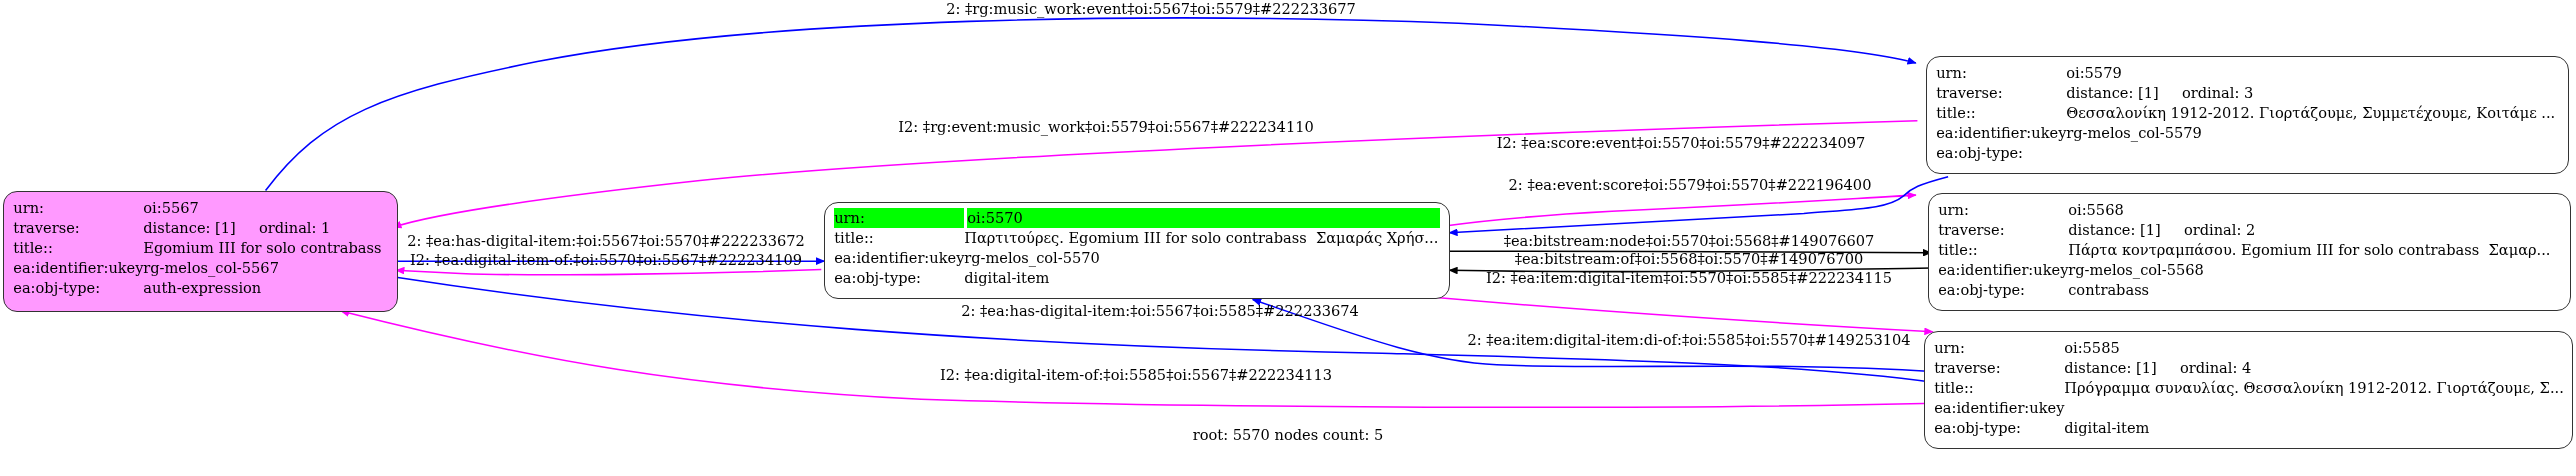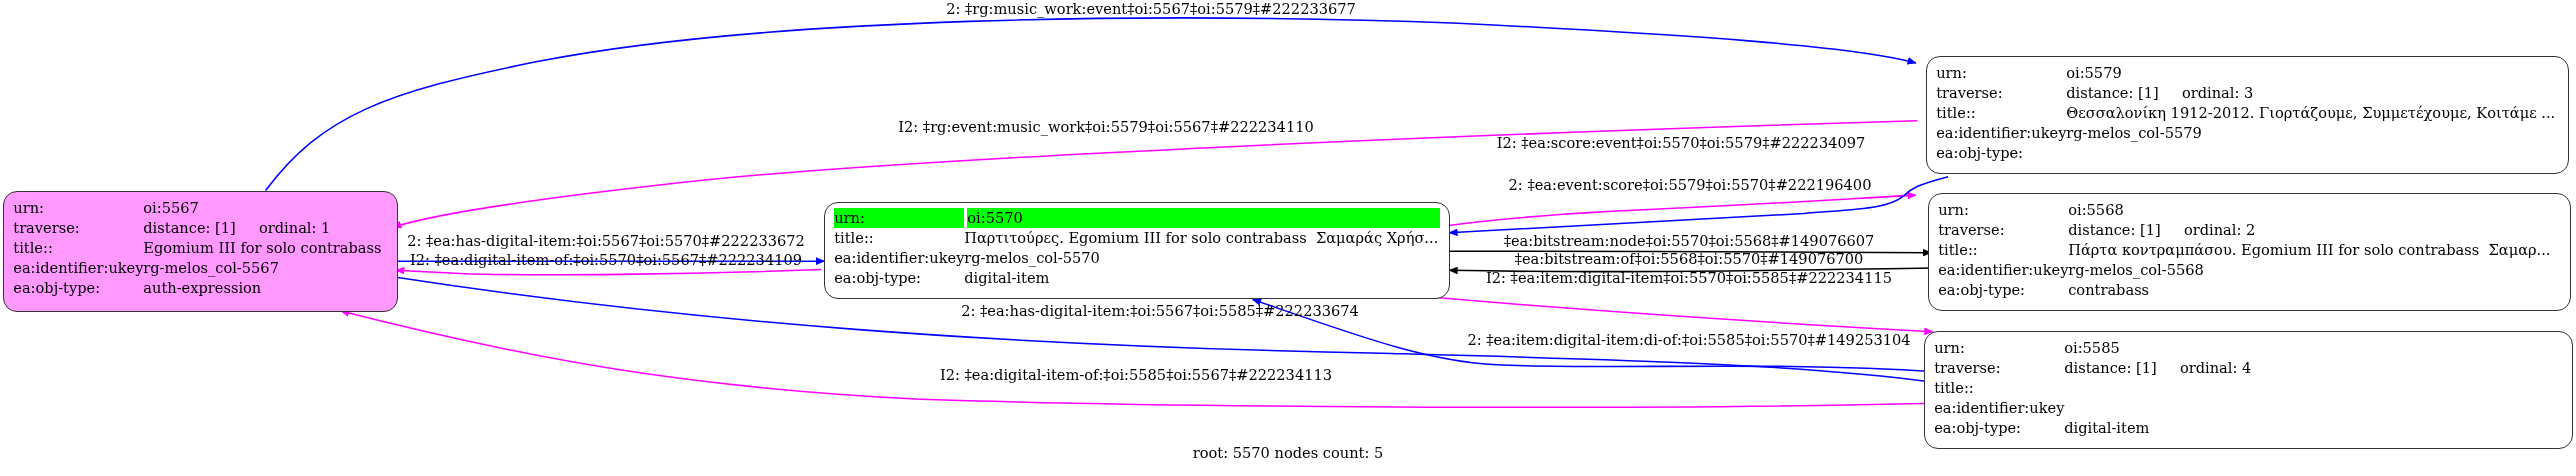--- a/index.html
+++ b/index.html
@@ -149,20 +149,21 @@
   <div class="row">
       <span class="k">urn:</span>
       <span class="v">oi:5585</span>
     </div>
   <div class="row">
       <span class="k">traverse:</span>
       <span class="v" style="white-space:pre">distance: [1]     ordinal: 4</span>
     </div>
   <div class="row">
       <span class="k">title::</span>
+      <span class="v">Πρόγραμμα συναυλίας. Θεσσαλονίκη 1912-2012. Γιορτάζουμε, Σ...</span>
     </div>
   <div class="row">
       <span class="k">ea:identifier:ukey</span>
     </div>
   <div class="row">
       <span class="k">ea:obj-type:</span>
       <span class="v">digital-item</span>
     </div>
 </div>
 
@@ -172,14 +173,14 @@
 <div class="edge-label" style="left:1681px; top:176px;margin-left:9px;">2: ‡ea:event:score‡oi:5579‡oi:5570‡#222196400</div>
 <div class="edge-label" style="left:606px; top:232px;">2: ‡ea:has-digital-item:‡oi:5567‡oi:5570‡#222233672</div>
 <div class="edge-label" style="left:606px; top:251px;text-align:right;">I2: ‡ea:digital-item-of:‡oi:5570‡oi:5567‡#222234109</div>
 <div class="edge-label" style="left:1689px; top:232px;">‡ea:bitstream:node‡oi:5570‡oi:5568‡#149076607</div>
 <div class="edge-label" style="left:1689px; top:250px;">‡ea:bitstream:of‡oi:5568‡oi:5570‡#149076700</div>
 <div class="edge-label" style="left:1689px; top:269px;">I2: ‡ea:item:digital-item‡oi:5570‡oi:5585‡#222234115</div>
 <div class="edge-label" style="left:1160px; top:302px;">2: ‡ea:has-digital-item:‡oi:5567‡oi:5585‡#222233674</div>
 <div class="edge-label" style="left:1689px; top:331px;">2: ‡ea:item:digital-item:di-of:‡oi:5585‡oi:5570‡#149253104</div>
 <div class="edge-label" style="left:1136px; top:366px;">I2: ‡ea:digital-item-of:‡oi:5585‡oi:5567‡#222234113</div>
 
-<div class="footer" style="left:1288px; top:444px;text-align:center;">root: 5570 nodes count: 5</div>
+<div class="footer" style="left:1288px; top:426px;text-align:center;">root: 5570 nodes count: 5</div>
 
 
 </body></html>

